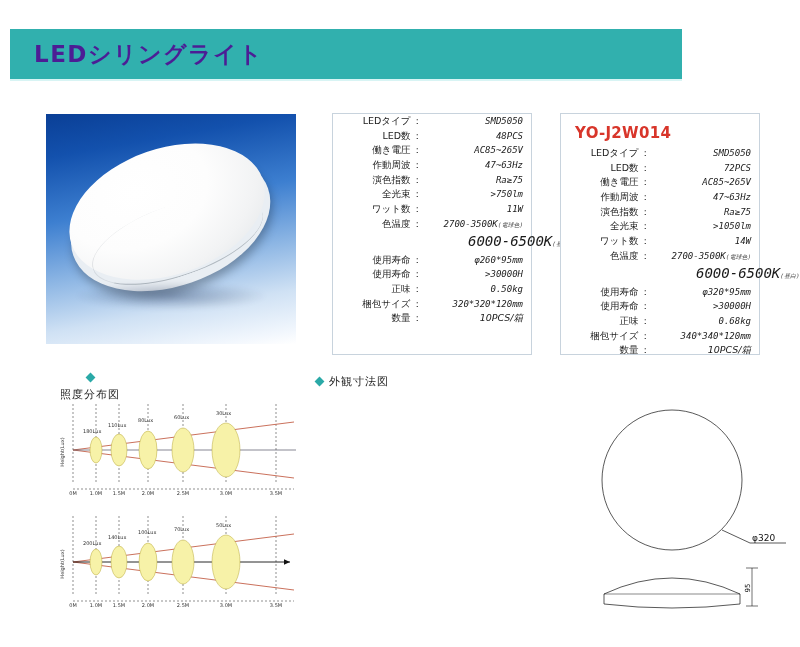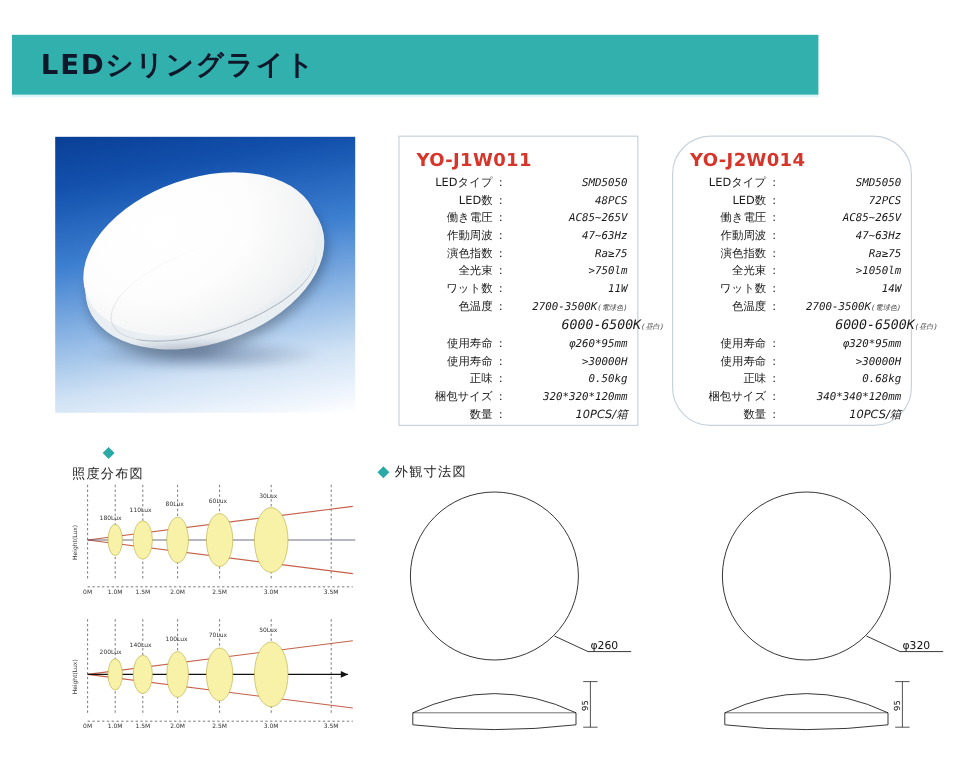--- a/index.html
+++ b/index.html
@@ -11,21 +11,21 @@
   }
   .page{position:absolute;left:0;top:0;width:800px;height:647px;background:#fff;}
 
   
   .banner{
     position:absolute;left:10px;top:29px;width:672px;height:50px;
     background:#31b0ae;
     display:flex;align-items:center;
   }
   .banner-title{
-    color:#0f172a;font-size:23px;font-weight:bold;letter-spacing:1.5px;
+    color:#4c1d95;font-size:23px;font-weight:bold;letter-spacing:1.5px;
     margin-left:24px;white-space:nowrap;
   }
   .banner-underline{
     position:absolute;left:10px;top:79px;width:672px;height:2px;background:#d8f4f4;
   }
 
   
   .photo{
     position:absolute;left:46px;top:114px;width:250px;height:230px;
     background:linear-gradient(170deg,#0a3f96 0%,#1351ad 16%,#3d7fd0 40%,#8db6e4 62%,#cfe1f4 80%,#f2f7fd 95%,#ffffff 100%);
@@ -59,49 +59,49 @@
     filter:blur(2px);
   }
 
   
   .spec{
     position:absolute;top:113px;height:242px;
     border:1px solid #c8d3dd;background:#ffffff;
     box-sizing:border-box;
   }
   #spec-1{left:332px;width:200px;}
-  #spec-2{left:560px;width:200px;border-radius:32px;}
+  #spec-2{left:560px;width:200px;}
   .spec-title{
     color:#d8352a;font-weight:bold;font-size:15px;
     margin:10px 0 4px 14px;letter-spacing:.3px;
   }
   .spec-rows{padding:0 8px 0 6px;}
   .spec-row{
     display:flex;justify-content:flex-end;align-items:baseline;
     font-size:9.5px;color:#1a1a1a;line-height:1.52;white-space:nowrap;
   }
   .spec-label{text-align:center;}
   .spec-colon{padding:0 2px;}
   .spec-value{
     width:96px;text-align:right;padding-left:3px;
     font-family:"DejaVu Sans Mono","Liberation Mono",monospace;
     font-size:9px;
     font-style:italic;
   }
   .spec-value.jp{font-family:"DejaVu Sans","Liberation Sans",sans-serif;font-size:9.5px;}
   .spec-sub{font-size:6px;color:#444;}
-  .spec-cont{font-family:"DejaVu Sans Mono","Liberation Mono",monospace;font-size:11px;padding-left:41px;}
+  .spec-cont{font-family:"DejaVu Sans Mono","Liberation Mono",monospace;font-size:14px;padding-left:41px;}
 
   
   .sec-head{
     position:absolute;font-size:11px;color:#222;letter-spacing:1px;
     display:flex;align-items:center;gap:6px;
   }
   #sec-illum{left:60px;top:374px;flex-direction:column;}
-  #sec-dim{left:316px;top:386px;text-align:center;}
+  #sec-dim{left:316px;top:374px;text-align:center;}
   .diamond{
     width:7px;height:7px;background:#2aa9a7;
     transform:rotate(45deg);display:inline-block;
   }
 
   
   .chart{position:absolute;left:56px;width:250px;height:105px;}
   #chart-1{top:400px;}
   #chart-2{top:512px;}
   .chart svg{display:block;}
@@ -125,21 +125,20 @@
   <div class="photo">
     <div class="lamp">
       <div class="lamp-body"></div>
       <div class="lamp-dome"></div>
       <div class="lamp-seam"></div>
     </div>
     <div class="lamp-shadow"></div>
   </div>
 
   <div class="spec" id="spec-1">
-    <div class="spec-title">YO-J1W011</div>
     <div class="spec-rows">
       <div class="spec-row">
           <span class="spec-label">LEDタイプ</span>
           <span class="spec-colon">：</span>
           <span class="spec-value">SMD5050</span>
         </div>
       <div class="spec-row">
           <span class="spec-label">LED数</span>
           <span class="spec-colon">：</span>
           <span class="spec-value">48PCS</span>
@@ -385,37 +384,20 @@
         <text x="127" y="95">2.5M</text>
         <text x="170" y="95">3.0M</text>
         <text x="220" y="95">3.5M</text>
       </g>
       <g stroke="#444" stroke-width="0.6" stroke-dasharray="2 2">
         <line x1="17" y1="89" x2="238" y2="89"></line>
       </g>
     </svg>
   </div>
 
-  <div class="dim" id="dim-1">
-    <svg width="210" height="230" viewBox="0 0 210 230">
-      <circle cx="72" cy="82" r="70" fill="none" stroke="#111" stroke-width="0.7"></circle>
-      <line x1="122" y1="132" x2="150" y2="145" stroke="#111" stroke-width="0.7"></line>
-      <line x1="150" y1="145" x2="186" y2="145" stroke="#111" stroke-width="0.7"></line>
-      <text x="152" y="143" font-size="9" fill="#111" font-family="DejaVu Sans, sans-serif">φ260</text>
-      <path d="M4 196 Q72 164 140 196" fill="none" stroke="#111" stroke-width="0.7"></path>
-      <path d="M4 196 L4 206 Q72 214 140 206 L140 196" fill="none" stroke="#111" stroke-width="0.7"></path>
-      <line x1="4" y1="196" x2="140" y2="196" stroke="#111" stroke-width="0.5"></line>
-      <g stroke="#111" stroke-width="0.6">
-        <line x1="152" y1="170" x2="152" y2="208"></line>
-        <line x1="146" y1="170" x2="158" y2="170"></line>
-        <line x1="146" y1="208" x2="158" y2="208"></line>
-      </g>
-      <text x="150" y="190" font-size="7" fill="#111" transform="rotate(-90 150 190)" text-anchor="middle" font-family="DejaVu Sans, sans-serif">95</text>
-    </svg>
-  </div>
 
   <div class="dim" id="dim-2">
     <svg width="210" height="230" viewBox="0 0 210 230">
       <circle cx="72" cy="82" r="70" fill="none" stroke="#111" stroke-width="0.7"></circle>
       <line x1="122" y1="132" x2="150" y2="145" stroke="#111" stroke-width="0.7"></line>
       <line x1="150" y1="145" x2="186" y2="145" stroke="#111" stroke-width="0.7"></line>
       <text x="152" y="143" font-size="9" fill="#111" font-family="DejaVu Sans, sans-serif">φ320</text>
       <path d="M4 196 Q72 164 140 196" fill="none" stroke="#111" stroke-width="0.7"></path>
       <path d="M4 196 L4 206 Q72 214 140 206 L140 196" fill="none" stroke="#111" stroke-width="0.7"></path>
       <line x1="4" y1="196" x2="140" y2="196" stroke="#111" stroke-width="0.5"></line>

